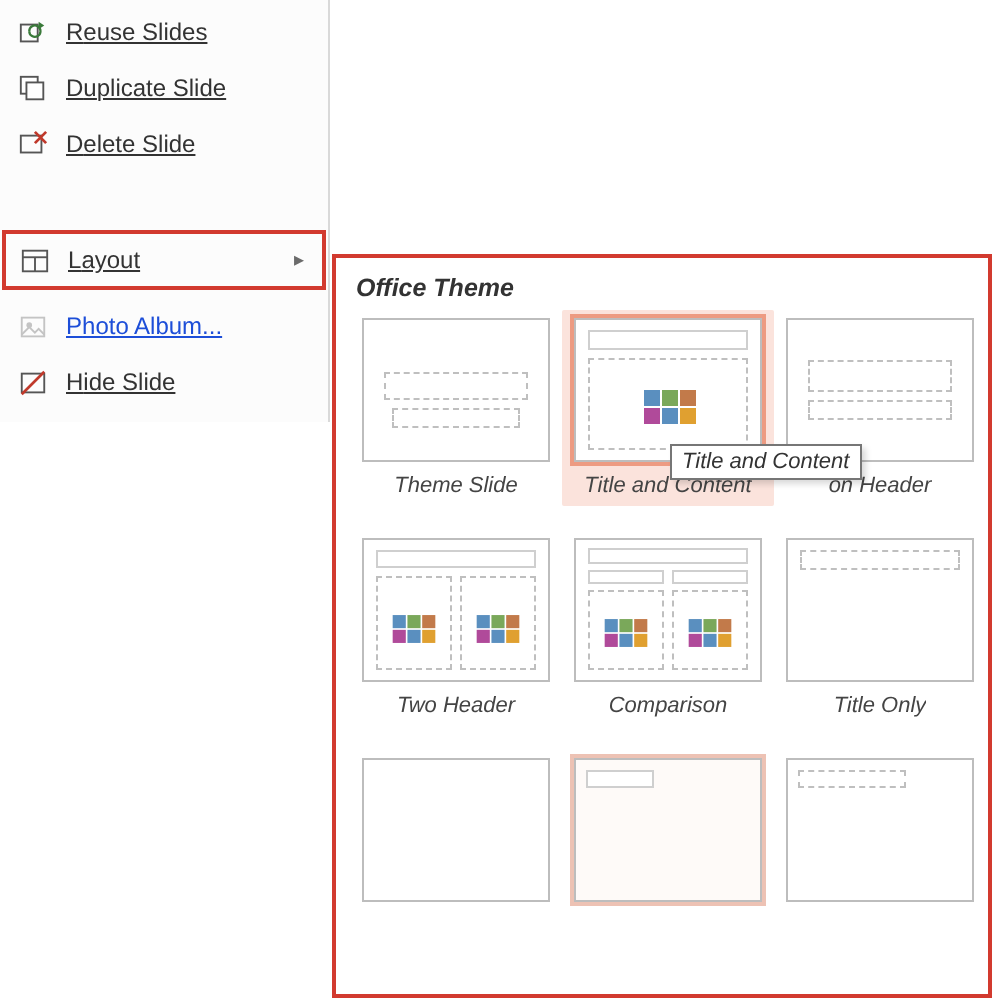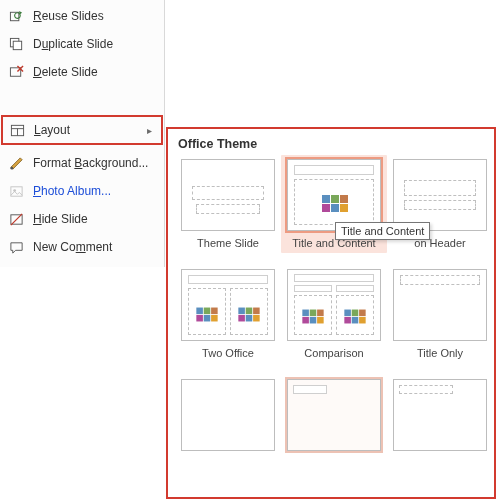--- a/index.html
+++ b/index.html
@@ -17,40 +17,41 @@
   .menu-item {
     display: flex;
     align-items: center;
     height: 28px;
     padding: 0 10px 0 8px;
     gap: 9px;
     cursor: default;
     position: relative;
   }
   .menu-item .icon { width: 16px; height: 16px; display:flex; align-items:center; justify-content:center; flex-shrink:0; }
-  .menu-item .lbl { flex: 1; white-space: nowrap; }
+  .menu-item .lbl { flex: 1; white-space: nowrap; text-decoration: underline; }
   .menu-item.disabled .lbl, .menu-item.disabled .icon { color: #1d4ed8; }
   .menu-item .chevron { width: 6px; color:#6b6b6b; font-size: 10px; }
   .menu-item u { text-decoration: underline; }
   .menu-item.highlighted {
     border: 2px solid #d23a2f;
     height: 30px;
     margin: 1px 1px 4px 1px;
     padding: 0 8px 0 6px;
   }
 
   
   .layout-panel {
     position: absolute;
     left: 166px; top: 127px;
     width: 330px; height: 372px;
     background: #fff;
     border: 2px solid #d23a2f;
     padding: 8px 6px 0 10px;
     overflow: hidden;
+    font-style: italic;
   }
   .panel-title { font-weight: bold; font-size: 12.5px; margin-bottom: 8px; color:#333; }
   .layout-grid {
     display: grid;
     grid-template-columns: repeat(3, 100px);
     gap: 20px 6px;
     justify-content: start;
   }
   .layout-cell { display:flex; flex-direction:column; align-items:center; gap:6px; position:relative; }
   .thumb {
@@ -135,29 +136,20 @@
           <rect x="1.5" y="2.5" width="13" height="11" fill="none" stroke="#555"></rect>
           <line x1="1.5" y1="6" x2="14.5" y2="6" stroke="#555"></line>
           <line x1="8" y1="6" x2="8" y2="13.5" stroke="#555"></line>
         </svg>
     </span>
     <span class="lbl"><u>L</u>ayout</span>
     <span class="chevron">▸</span>
   </div>
 
 
-  <div class="menu-item">
-    <span class="icon">
-      <svg viewBox="0 0 16 16" width="15" height="15">
-          <path d="M2 12 L12 2 L14 4 L4 14 Z" fill="#d9a441" stroke="#8a6a2a"></path>
-          <circle cx="3" cy="13" r="1.5" fill="#555"></circle>
-        </svg>
-    </span>
-    <span class="lbl">Format <u>B</u>ackground...</span>
-  </div>
 
   <div class="menu-item disabled">
     <span class="icon">
       <svg viewBox="0 0 16 16" width="15" height="15">
           <rect x="2" y="3" width="12" height="10" fill="none" stroke="#c4c4c4"></rect>
           <circle cx="6" cy="7" r="1.5" fill="#c4c4c4"></circle>
           <path d="M2 12l4-4 3 3 2-2 3 3" fill="none" stroke="#c4c4c4"></path>
         </svg>
     </span>
     <span class="lbl"><u>P</u>hoto Album...</span>
@@ -167,28 +159,20 @@
     <span class="icon">
       <svg viewBox="0 0 16 16" width="15" height="15">
           <rect x="2" y="3" width="12" height="10" fill="none" stroke="#555"></rect>
           <line x1="2" y1="14" x2="14" y2="2" stroke="#c0392b" stroke-width="1.4"></line>
         </svg>
     </span>
     <span class="lbl"><u>H</u>ide Slide</span>
   </div>
 
 
-  <div class="menu-item">
-    <span class="icon">
-      <svg viewBox="0 0 16 16" width="15" height="15">
-          <path d="M2 3h12v8H7l-3 3v-3H2z" fill="none" stroke="#555"></path>
-        </svg>
-    </span>
-    <span class="lbl">New Co<u>m</u>ment</span>
-  </div>
 
 </div>
 
 <div class="layout-panel">
   <div class="panel-title">Office Theme</div>
 
   <div class="layout-grid">
 
     <div class="layout-cell">
       <div class="thumb">
@@ -238,21 +222,21 @@
         </div>
         <div class="content-icons" style="left:54px;top:36px;transform:scale(.82);">
           <div class="ci ci1"></div>
             <div class="ci ci2"></div>
             <div class="ci ci3"></div>
           <div class="ci ci4"></div>
             <div class="ci ci5"></div>
             <div class="ci ci6"></div>
         </div>
       </div>
-      <div class="caption">Two Office</div>
+      <div class="caption">Two Header</div>
     </div>
 
     <div class="layout-cell">
       <div class="thumb">
         <div class="ph solid" style="left:6px;top:4px;width:80px;height:8px;"></div>
         <div class="ph solid" style="left:6px;top:15px;width:38px;height:7px;"></div>
         <div class="ph solid" style="left:48px;top:15px;width:38px;height:7px;"></div>
         <div class="ph" style="left:6px;top:25px;width:38px;height:40px;"></div>
         <div class="ph" style="left:48px;top:25px;width:38px;height:40px;"></div>
         <div class="content-icons" style="left:12px;top:38px;transform:scale(.82);">

